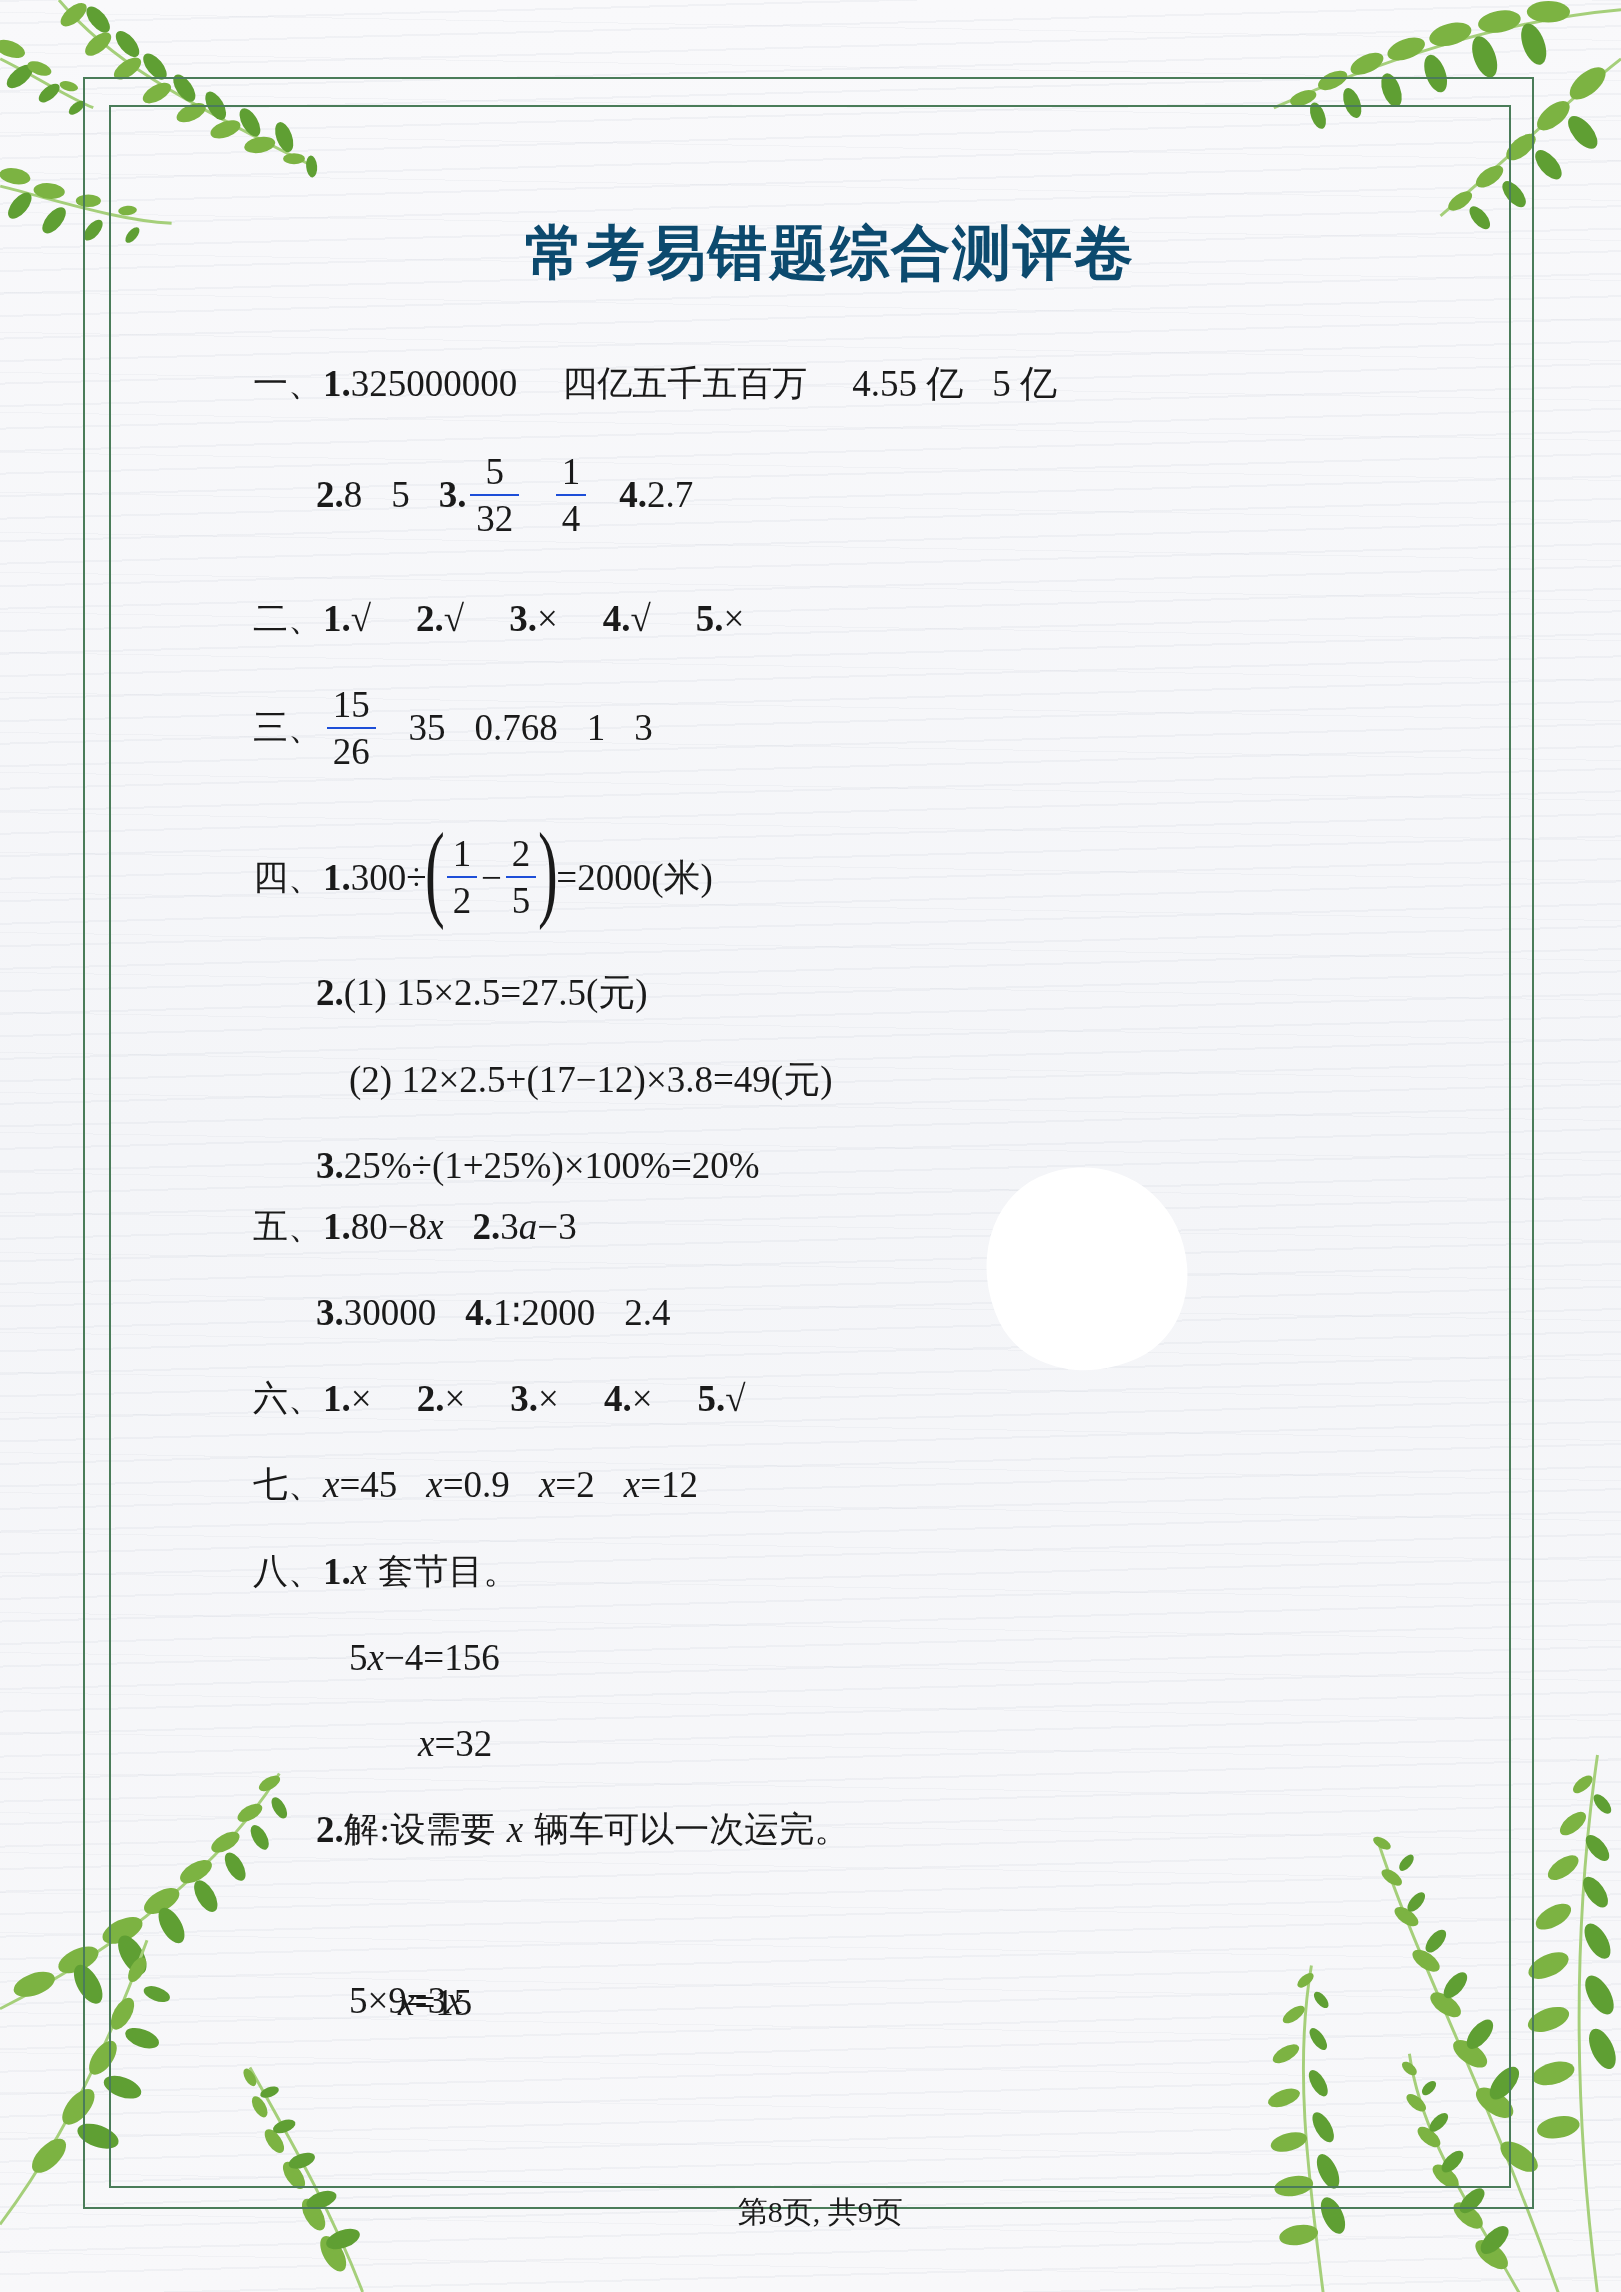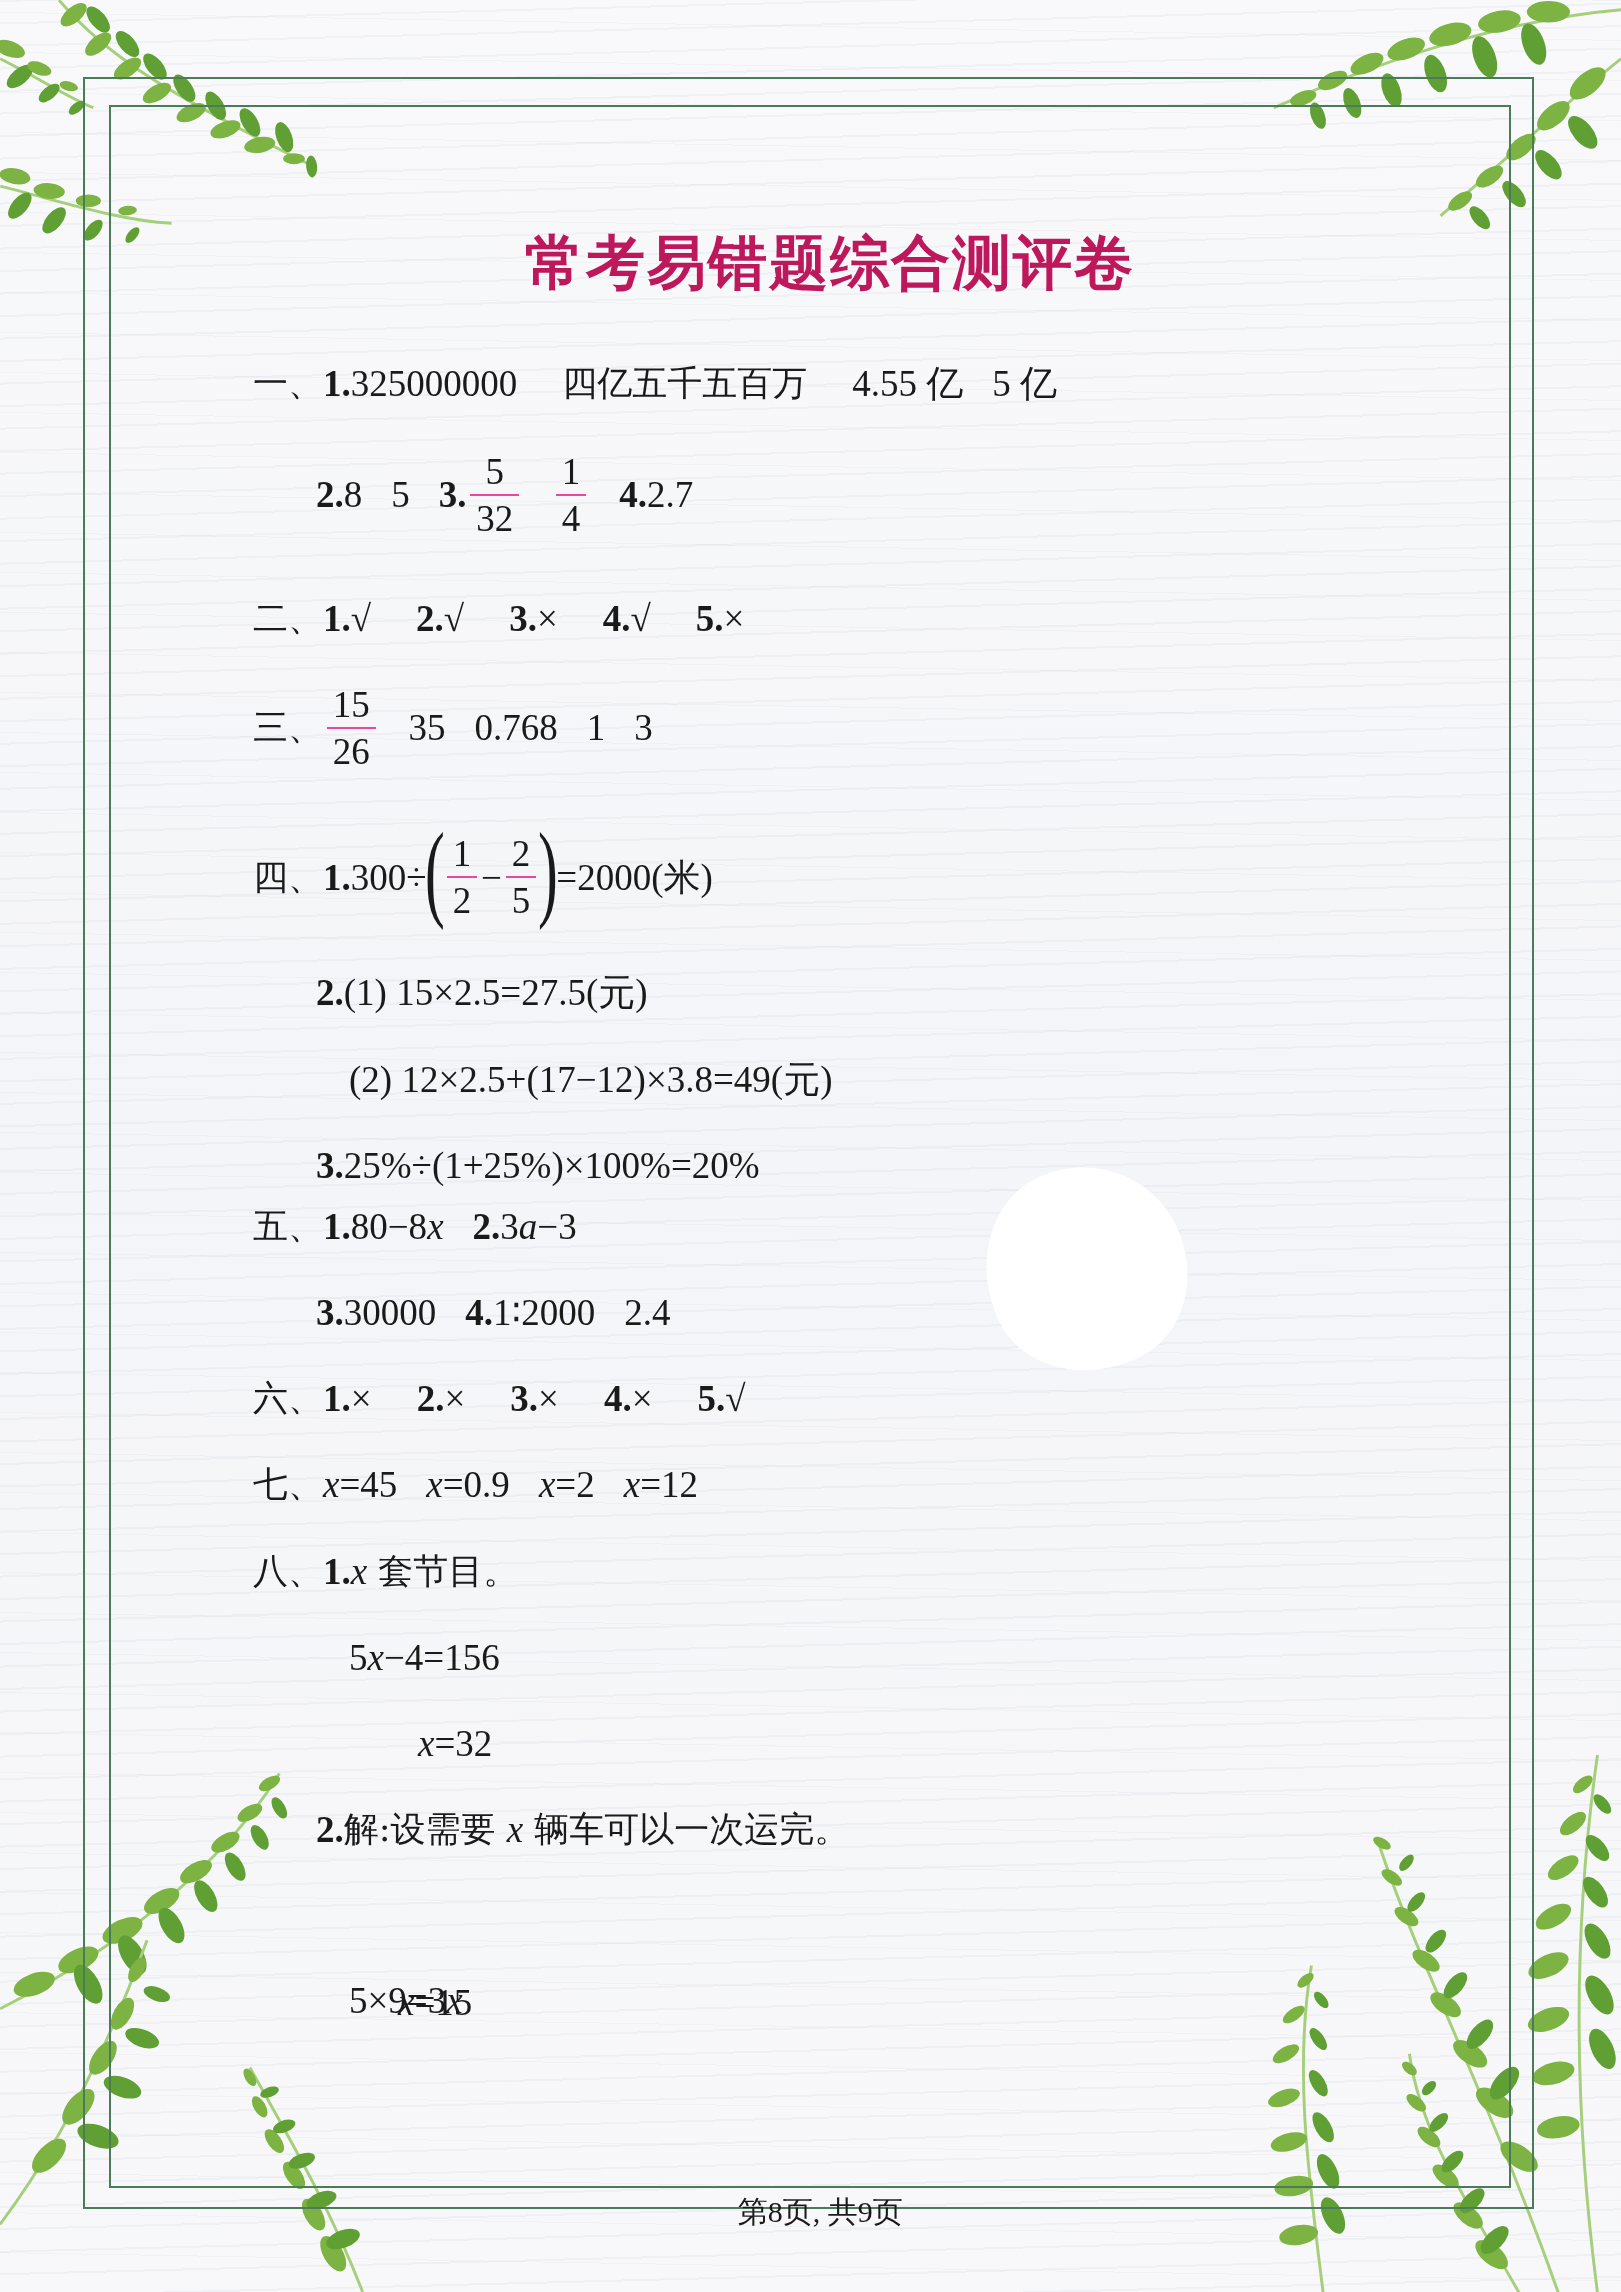--- a/index.html
+++ b/index.html
@@ -25,39 +25,39 @@
     position: absolute; left: 109px; top: 105px; width: 1402px; height: 2083px;
     border: 2.9px solid #4a7c59; box-sizing: border-box;
   }
   .blob {
     position: absolute; left: 985px; top: 1166px; width: 201px; height: 206px;
     background: #ffffff; border-radius: 48% 52% 45% 55% / 55% 50% 50% 45%;
     transform: rotate(-25deg);
   }
   .leaves { position: absolute; pointer-events: none; }
   .title {
-    position: absolute; left: 0; right: 0; top: 224px; text-align: center;
+    position: absolute; left: 0; right: 0; top: 214px; text-align: center;
     font-family: "DejaVu Sans", "Liberation Sans", sans-serif;
-    font-weight: bold; font-size: 59px; letter-spacing: 2px; color: #be185d;
+    font-weight: bold; font-size: 59px; letter-spacing: 2px; color: #0c4a6e;
     padding-left: 39px;
   }
   .line {
     position: absolute; font-size: 37px; line-height: 1; white-space: nowrap;
     display: flex; align-items: center;
   }
   .b { font-weight: bold; }
   .i { font-style: italic; }
   .gap { display: inline-block; width: 29px; }
   .gap2 { display: inline-block; width: 45px; }
   .frac {
     display: inline-flex; flex-direction: column; align-items: center;
     vertical-align: middle; margin: 0 3.9px; font-size: 37px;
   }
   .frac .num { padding: 0 5.9px 3.9px; }
-  .frac .den { padding: 3.9px 5.9px 0; border-top: 2px solid #ec4899; }
+  .frac .den { padding: 3.9px 5.9px 0; border-top: 2px solid #1d4ed8; }
   .paren { font-size: 108px; line-height: 1; font-weight: 300; transform: scaleX(0.55); display: inline-block; margin: -11.8px -9.8px 0; }
   .cn { font-family: "DejaVu Serif", "Liberation Serif", serif; font-size: 35px; }
   .footer {
     position: absolute; left: 0; right: 0; top: 2192px; text-align: center;
     font-size: 30px; padding-left: 19.6px;
   }
 </style>
 </head>
 <body>
 

